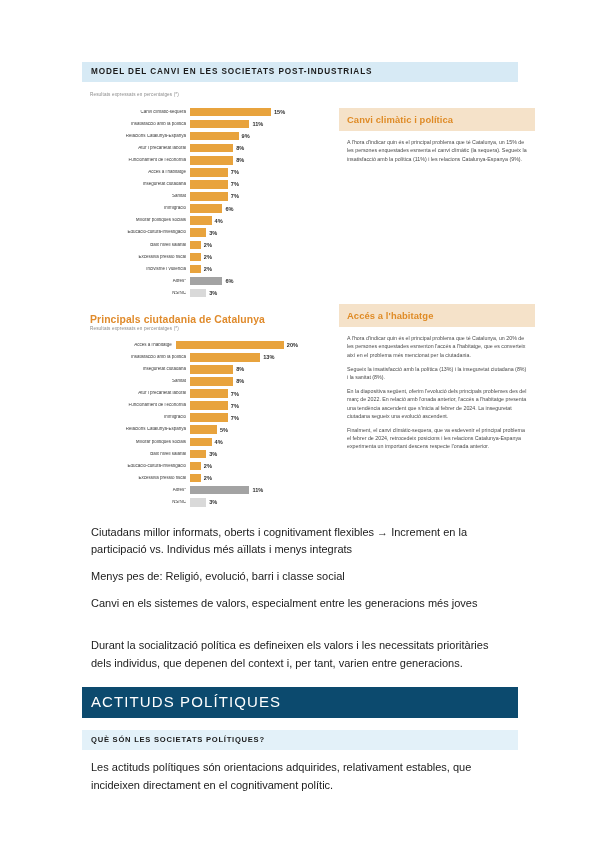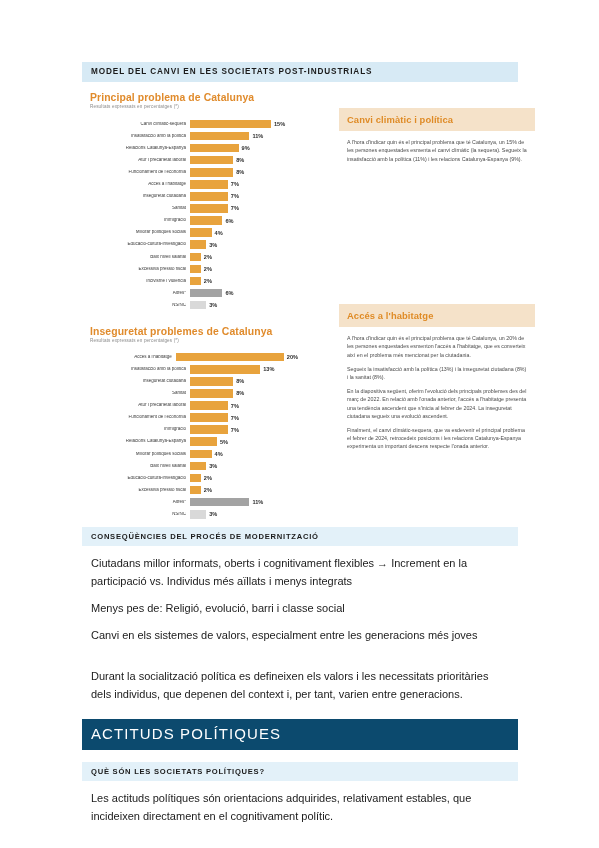--- a/index.html
+++ b/index.html
@@ -149,21 +149,20 @@
 <body>
 
 <div class="page">
   <div class="content">
 
     <div class="bar-lightblue">MODEL DEL CANVI EN LES SOCIETATS POST-INDUSTRIALS</div>
 
     <div class="slide">
 
       <div class="chart-block">
-        <div class="chart-title">Principal problema de Catalunya</div>
         <div class="chart-sub">Resultats expressats en percentatges (*)</div>
         <div class="chart" id="chart1">
             <div class="row">
               <div class="row-label">Canvi climàtic-sequera</div>
               <div class="bar-wrap">
                 <div class="bar" style="width: 81px; background: rgb(232, 163, 61);"></div>
                 <div class="bar-val">15%</div>
               </div>
             </div>
             <div class="row">
@@ -277,21 +276,21 @@
       <div class="info-box" style="left:233px; top:26px;">
         <div class="info-head">Canvi climàtic i política</div>
         <div class="info-body" id="infobody1">
             <p>A l'hora d'indicar quin és el principal problema que té Catalunya, un 15% de les persones enquestades esmenta el canvi climàtic (la sequera). Segueix la insatisfacció amb la política (11%) i les relacions Catalunya-Espanya (9%).</p>
           </div>
       </div>
 
       <div style="height:14px"></div>
 
       <div class="chart-block">
-        <div class="chart-title">Inseguretat problemes de Catalunya</div>
+        <div class="chart-title">Principals ciutadania de Catalunya</div>
         <div class="chart-sub">Resultats expressats en percentatges (*)</div>
         <div class="chart" id="chart2">
             <div class="row">
               <div class="row-label">Accés a l'habitatge</div>
               <div class="bar-wrap">
                 <div class="bar" style="width: 108px; background: rgb(232, 163, 61);"></div>
                 <div class="bar-val">20%</div>
               </div>
             </div>
             <div class="row">
@@ -394,21 +393,20 @@
             <p>A l'hora d'indicar quin és el principal problema que té Catalunya, un 20% de les persones enquestades esmenton l'accés a l'habitatge, que es converteix així en el problema més mencionat per la ciutadania.</p>
             <p>Segueix la insatisfacció amb la política (13%) i la inseguretat ciutadana (8%) i la sanitat (8%).</p>
             <p>En la diapositiva següent, oferim l'evolució dels principals problemes des del març de 2022. En relació amb l'onada anterior, l'accés a l'habitatge presenta una tendència ascendent que s'inicia al febrer de 2024. La inseguretat ciutadana segueix una evolució ascendent.</p>
             <p>Finalment, el canvi climàtic-sequera, que va esdevenir el principal problema el febrer de 2024, retrocedeix posicions i les relacions Catalunya-Espanya experimenta un important descens respecte l'onada anterior.</p>
           </div>
       </div>
 
     </div>
 
     <div id="sections">
-        <div class="bar-paleblue">CONSEQÜÈNCIES DEL PROCÉS DE MODERNITZACIÓ</div>
         <p class="para">Ciutadans millor informats, oberts i cognitivament flexibles → Increment en la participació vs. Individus més aïllats i menys integrats</p>
         <p class="para">Menys pes de: Religió, evolució, barri i classe social</p>
         <p class="para">Canvi en els sistemes de valors, especialment entre les generacions més joves</p>
         <div class="spacer-lg"></div>
         <p class="para">Durant la socialització política es defineixen els valors i les necessitats prioritàries dels individus, que depenen del context i, per tant, varien entre generacions.</p>
         <div class="spacer-lg"></div>
         <div class="bar-cyan">ACTITUDS POLÍTIQUES</div>
         <div class="spacer-md"></div>
         <div class="bar-paleblue">QUÈ SÓN LES SOCIETATS POLÍTIQUES?</div>
         <p class="para">Les actituds polítiques són orientacions adquirides, relativament estables, que incideixen directament en el cognitivament polític.</p>

